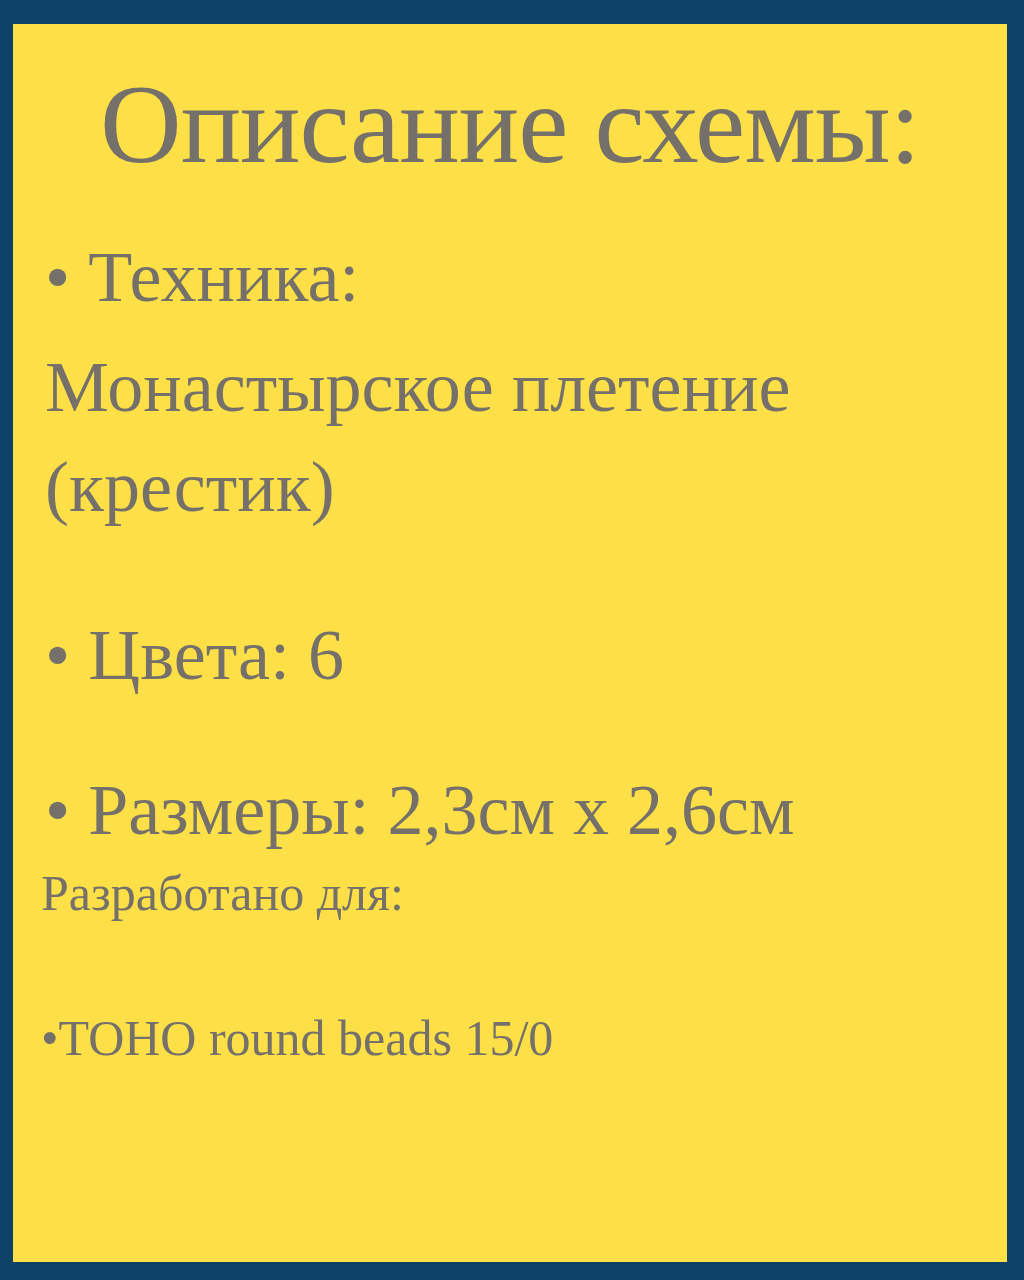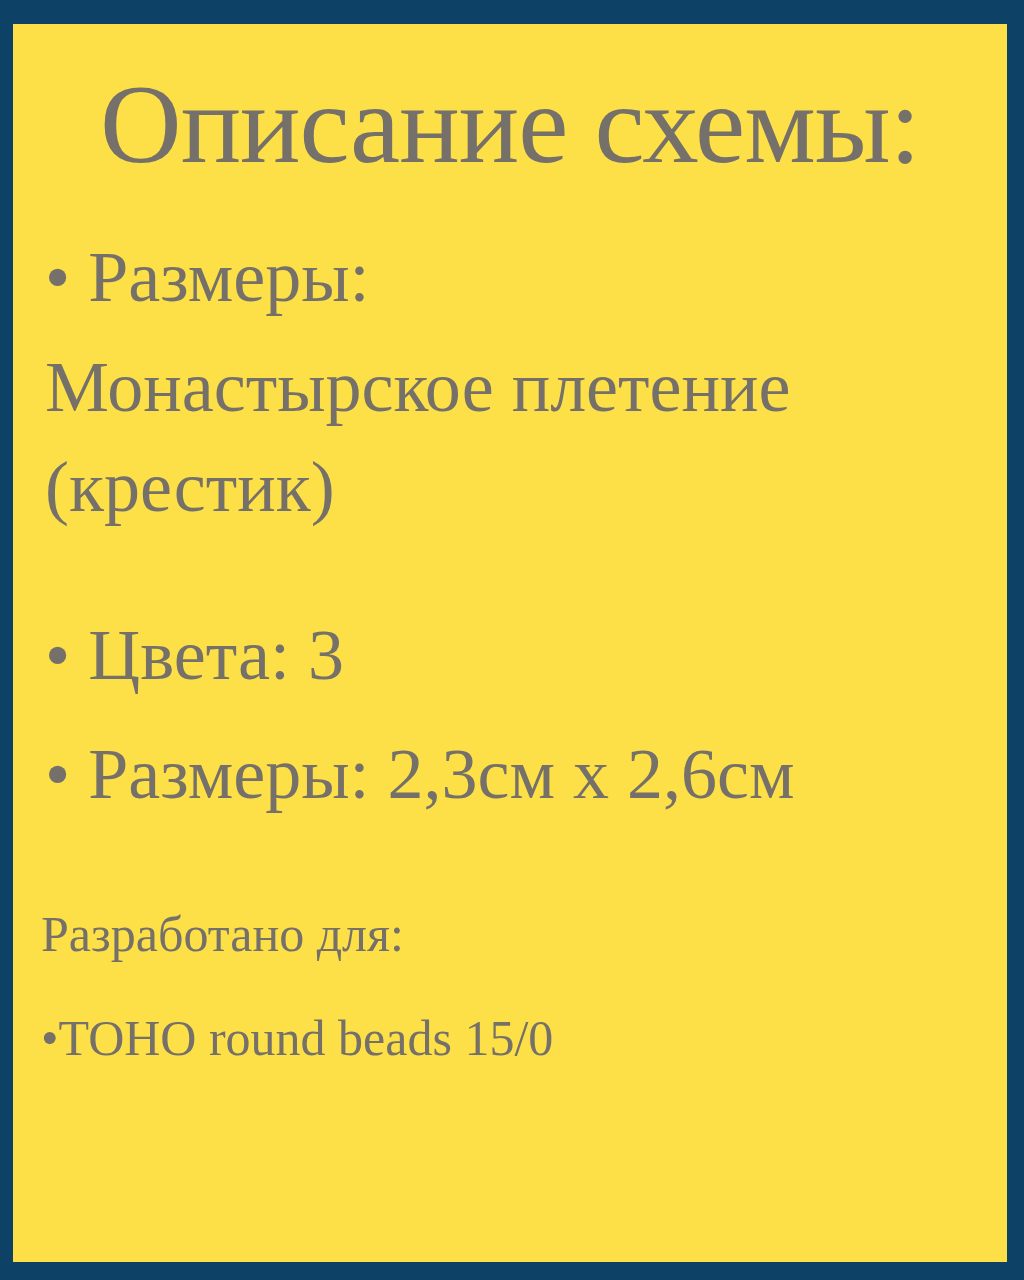--- a/index.html
+++ b/index.html
@@ -53,41 +53,41 @@
   }
   .small {
     left: 28px;
     font-size: 50px;
   }
   
   .pos-technique   { top: 217px; }
   .pos-tech-line2  { top: 327px; }
   .pos-tech-line3  { top: 427px; }
   .pos-colors      { top: 595px; }
-  .pos-sizes       { top: 714px; }
-  .pos-devfor      { top: 885px; }
+  .pos-sizes       { top: 750px; }
+  .pos-devfor      { top: 844px; }
   .pos-toho        { top: 989px; }
   .pos-miyuki      { top: 1027px; }
   .pos-leska       { top: 1098px; }
 </style>
 </head>
 <body>
 
 <div class="frame">
   <div class="card">
 
     <h1 class="title">Описание схемы:</h1>
 
-    <div class="line l1 pos-technique">• Размеры:</div>
+    <div class="line l1 pos-technique">• Техника:</div>
 
     <div class="line l1 pos-tech-line3">(крестик)</div>
 
     <div class="line l1 pos-tech-line2">Монастырское плетение</div>
 
-    <div class="line l1 pos-colors">• Цвета: 3</div>
+    <div class="line l1 pos-colors">• Цвета: 6</div>
 
     <div class="line l1 pos-sizes">• Размеры: 2,3см x 2,6см</div>
 
     <div class="line small pos-devfor">Разработано для:</div>
 
     <div class="line small pos-toho">•TOHO round beads 15/0</div>
 
 
 
   </div>

